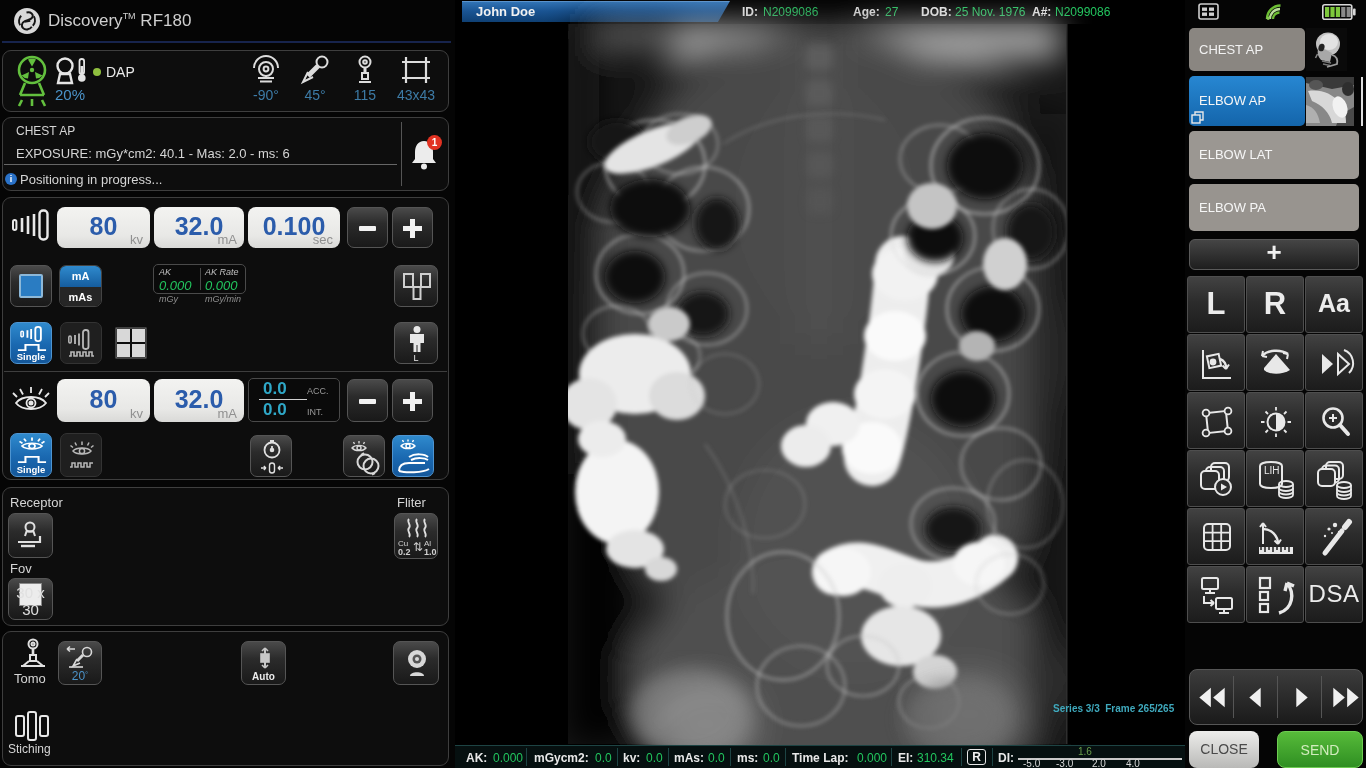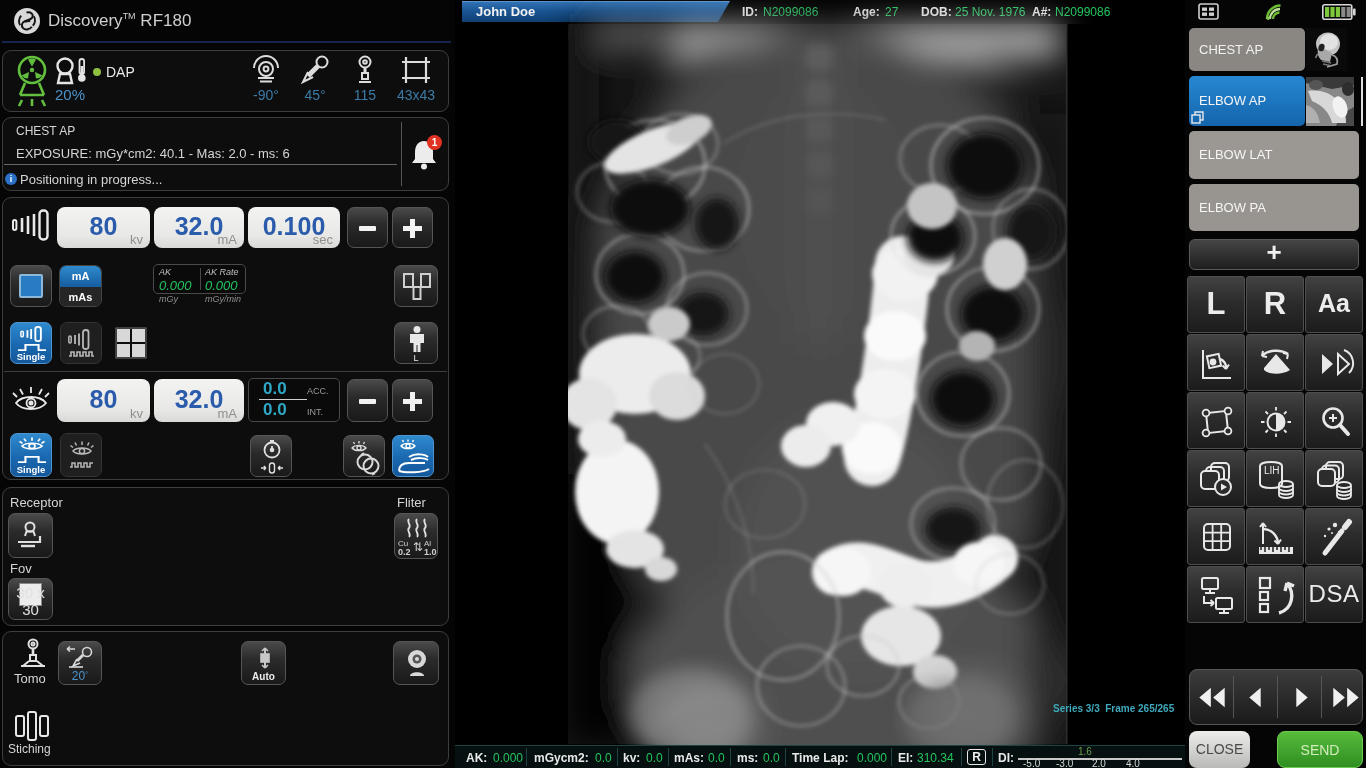--- a/index.html
+++ b/index.html
@@ -799,15 +799,15 @@
         <path d="M12 1.5 L2 10 L12 18.5 Z" fill="#f0f0f0"></path>
       </svg>
   <svg style="left:104px;top:15px" width="16" height="25" viewBox="0 0 14 20">
         <path d="M2 1.5 L12 10 L2 18.5 Z" fill="#f0f0f0"></path>
       </svg>
   <svg style="left:141px;top:15px" width="30" height="25" viewBox="0 0 26 20">
         <path d="M2 1.5 L12 10 L2 18.5 Z M14 1.5 L24 10 L14 18.5 Z" fill="#f0f0f0"></path>
       </svg>
  </div>
 
- <div class="abs" style="left:4px;top:731px;width:61px;height:37px;background:linear-gradient(180deg,#ededeb,#b9b9b7);border-radius:8px;text-align:center;font-size:14px;color:#4a4a4a;line-height:37px;">CLOSE</div>
+ <div class="abs" style="left:4px;top:731px;width:70px;height:37px;background:linear-gradient(180deg,#ededeb,#b9b9b7);border-radius:8px;text-align:center;font-size:14px;color:#4a4a4a;line-height:37px;">CLOSE</div>
  <div class="abs" style="left:92px;top:731px;width:86px;height:37px;background:linear-gradient(180deg,#57bb3a,#2f8f22);border:1px solid #6ecc52;border-radius:8px;text-align:center;font-size:14px;color:#d2ecbe;line-height:37px;">SEND</div>
 </div>
 
 </body></html>

